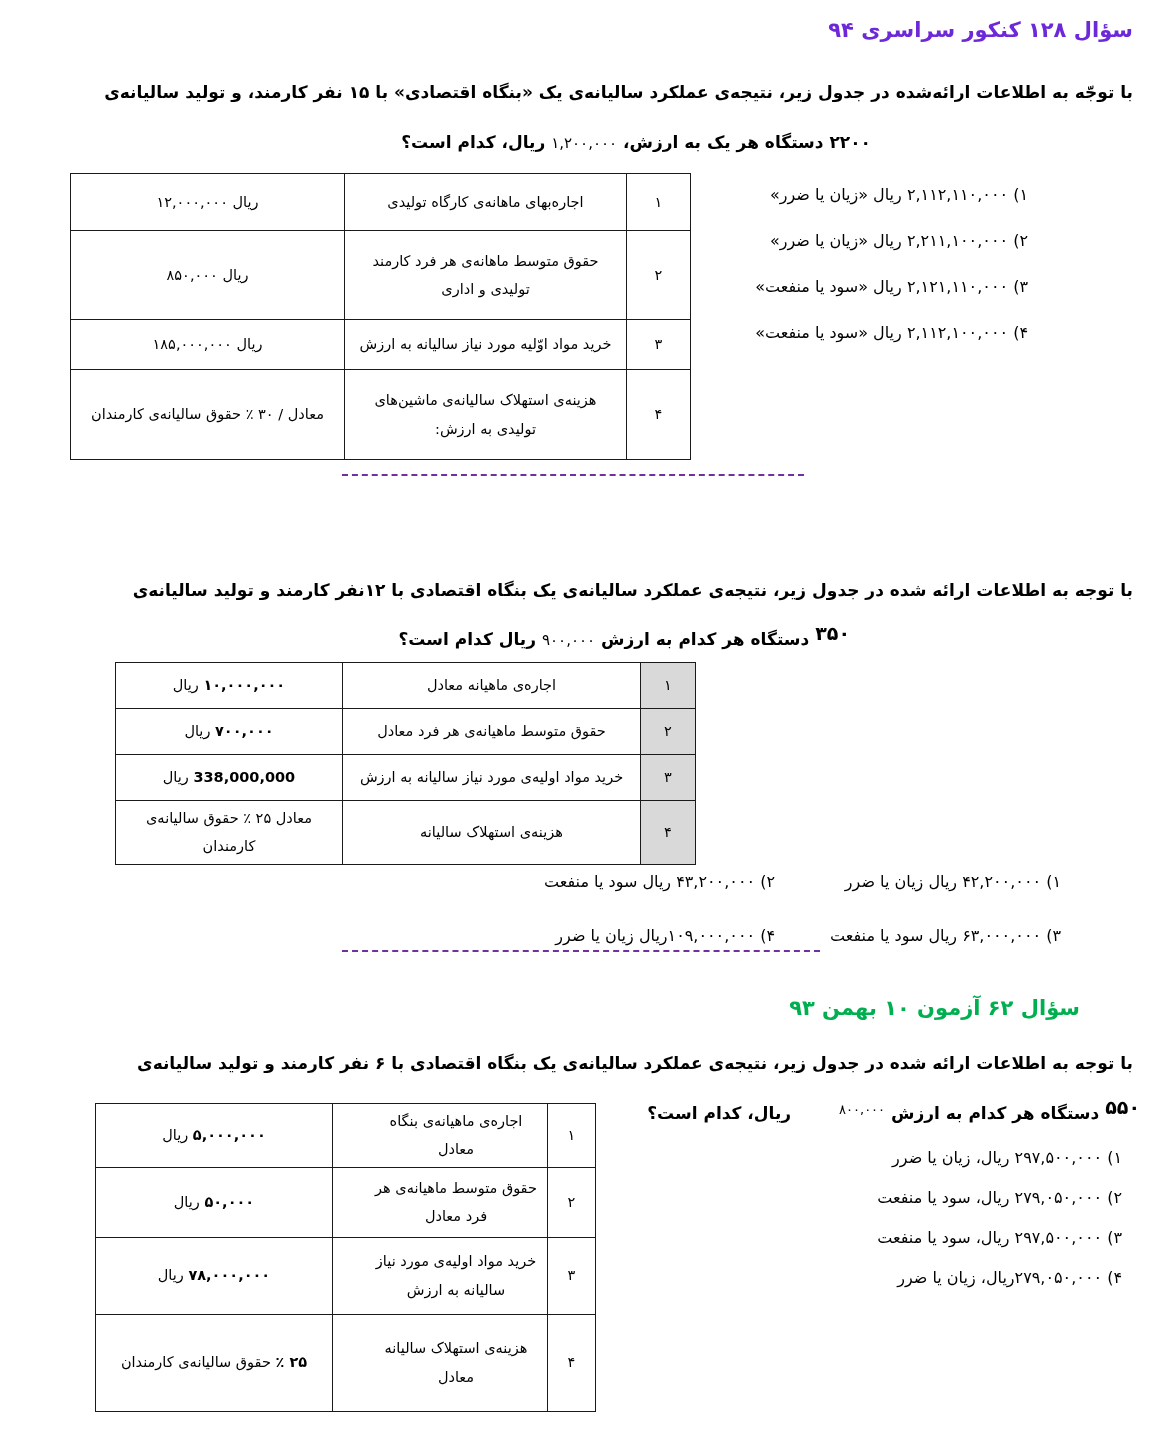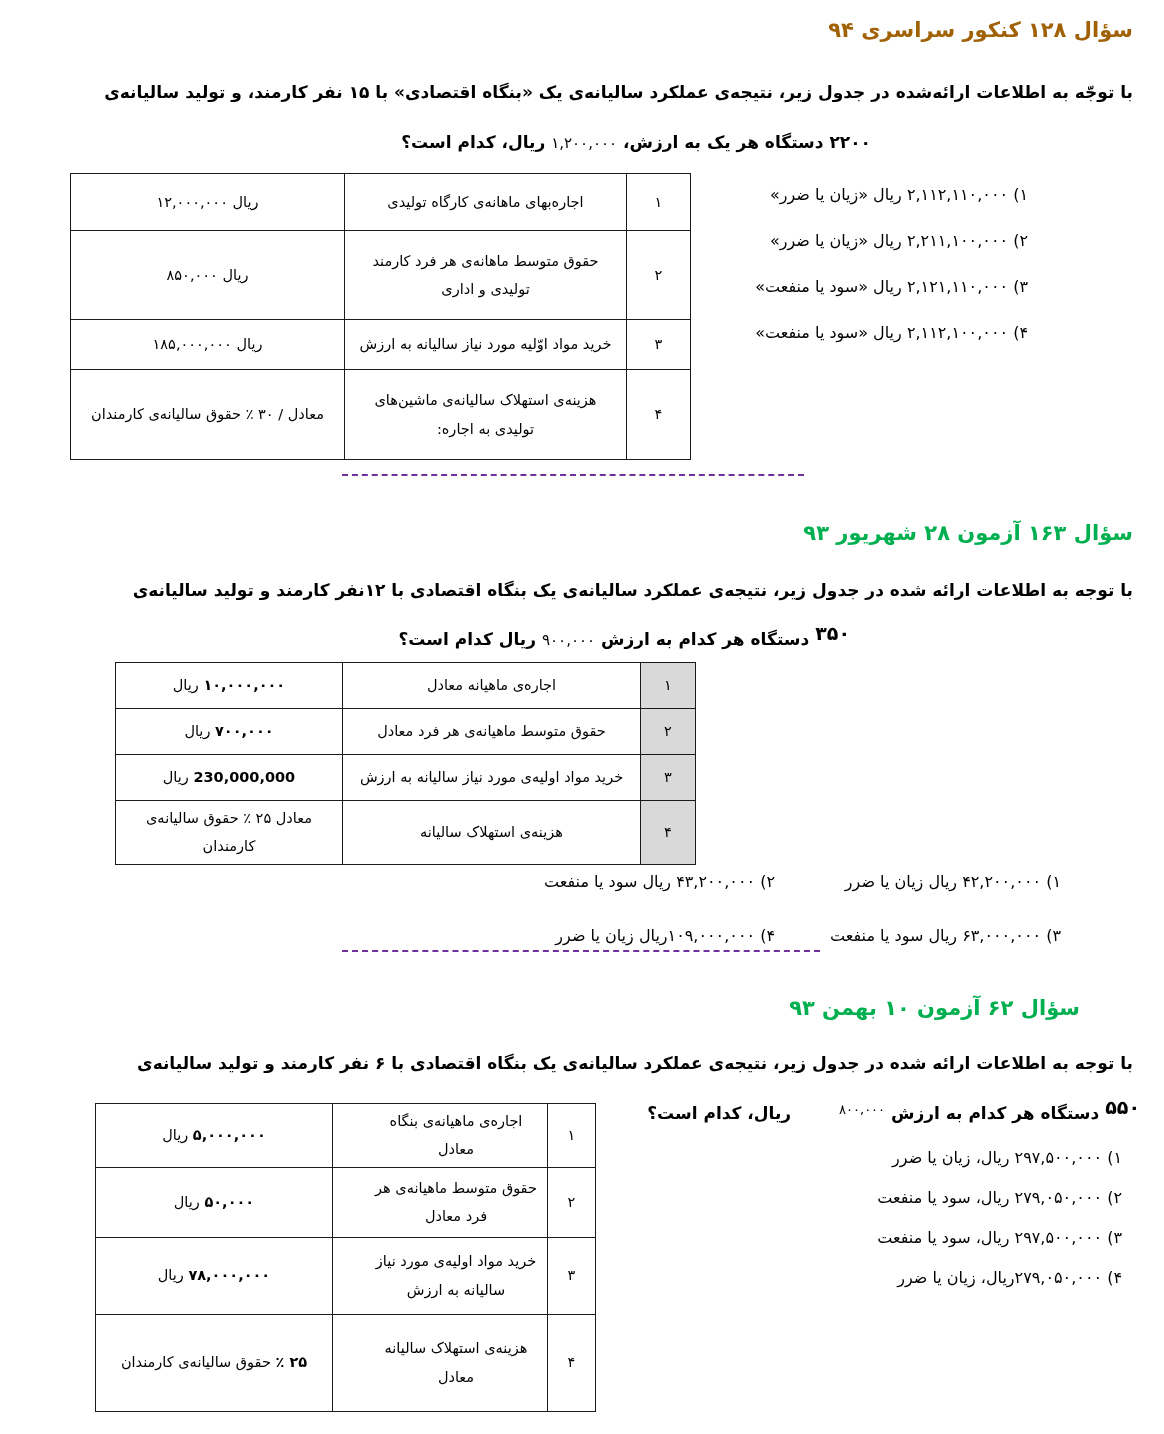--- a/index.html
+++ b/index.html
@@ -1,20 +1,20 @@
 <!DOCTYPE html>
 <html lang="fa" dir="rtl"><head>
 <meta charset="utf-8">
 <style>
   html,body{margin:0;padding:0;background:#ffffff;}
   body{font-family:"DejaVu Sans","Liberation Sans",sans-serif;color:#000;}
   #page{position:relative;width:1164px;height:1434px;background:#fff;overflow:hidden;margin:0 auto;direction:rtl;}
   .abs{position:absolute;}
   .qtitle{font-size:21px;font-weight:700;white-space:nowrap;}
-  .qtitle.blue{color:#a16207;}
+  .qtitle.blue{color:#6d28d9;}
   .qtitle.green{color:#00b050;}
   .qbody{font-size:17px;font-weight:700;white-space:nowrap;direction:rtl;}
   .lead-num-sup{font-size:19px;vertical-align:5px;font-weight:700;}
   .val-num-light{font-weight:400;font-size:15px;}
   .val-num-sup{font-weight:400;font-size:13px;vertical-align:5px;margin-left:42px;}
   .sep{border-top:2px dashed #7030a0;height:0;}
   table.qtable{border-collapse:collapse;table-layout:fixed;direction:rtl;font-size:14.5px;}
   table.qtable td{border:1.5px solid #1a1a1a;text-align:center;vertical-align:middle;padding:3px 8px;line-height:1.95;}
   table.qtable td.c-no{padding:3px 2px;}
   
@@ -75,29 +75,28 @@
       <td class="c-label">حقوق متوسط ماهانه‌ی هر فرد کارمند تولیدی و اداری</td>
       <td class="c-val"><span class="amount">۸۵۰,۰۰۰</span> <span class="unit">ریال</span></td>
     </tr>
     <tr>
       <td class="c-no">۳</td>
       <td class="c-label">خرید مواد اوّلیه مورد نیاز سالیانه به ارزش</td>
       <td class="c-val"><span class="amount">۱۸۵,۰۰۰,۰۰۰</span> <span class="unit">ریال</span></td>
     </tr>
     <tr>
       <td class="c-no">۴</td>
-      <td class="c-label">هزینه‌ی استهلاک سالیانه‌ی ماشین‌های تولیدی به اجاره:</td>
+      <td class="c-label">هزینه‌ی استهلاک سالیانه‌ی ماشین‌های تولیدی به ارزش:</td>
       <td class="c-val"><span class="amount"></span> <span class="unit">معادل / ۳۰ ٪ حقوق سالیانه‌ی کارمندان</span></td>
     </tr>
   </tbody>
     </table>
 
   <div class="abs sep" style="top:474px;left:342px;width:462px;"></div>
 
-  <div class="abs qtitle green" style="top:521px;right:31px;">سؤال ۱۶۳ آزمون ۲۸ شهریور ۹۳</div>
 
   <div class="abs qbody" style="top:580px;right:31px;">با توجه به اطلاعات ارائه شده در جدول زیر، نتیجه‌ی عملکرد سالیانه‌ی یک بنگاه اقتصادی با ۱۲نفر کارمند و تولید سالیانه‌ی</div>
 
   <div class="abs qbody" style="top:622px;right:314px;"><span class="lead-num-sup">۳۵۰</span> <span>دستگاه هر کدام به ارزش</span> <span class="val-num-light">۹۰۰,۰۰۰</span> <span>ریال کدام است؟</span></div>
 
   <table id="t2" class="abs qtable" style="top:662px;left:115px;">
     <colgroup>
         <col class="w-no">
         <col class="w-label">
         <col class="w-val">
@@ -109,21 +108,21 @@
       <td class="c-val"><span class="amount">۱۰,۰۰۰,۰۰۰</span> <span class="unit">ریال</span></td>
     </tr>
     <tr>
       <td class="c-no">۲</td>
       <td class="c-label">حقوق متوسط ماهیانه‌ی هر فرد معادل</td>
       <td class="c-val"><span class="amount">۷۰۰,۰۰۰</span> <span class="unit">ریال</span></td>
     </tr>
     <tr>
       <td class="c-no">۳</td>
       <td class="c-label">خرید مواد اولیه‌ی مورد نیاز سالیانه به ارزش</td>
-      <td class="c-val"><span class="amount">230,000,000</span> <span class="unit">ریال</span></td>
+      <td class="c-val"><span class="amount">338,000,000</span> <span class="unit">ریال</span></td>
     </tr>
     <tr>
       <td class="c-no">۴</td>
       <td class="c-label">هزینه‌ی استهلاک سالیانه</td>
       <td class="c-val"><span class="amount"></span> <span class="unit">معادل ۲۵ ٪ حقوق سالیانه‌ی کارمندان</span></td>
     </tr>
   </tbody>
     </table>
 
   <div class="abs opt" style="top:862px;right:103px;height:40px;line-height:40px;">۱) ۴۲,۲۰۰,۰۰۰ ریال زیان یا ضرر</div>

